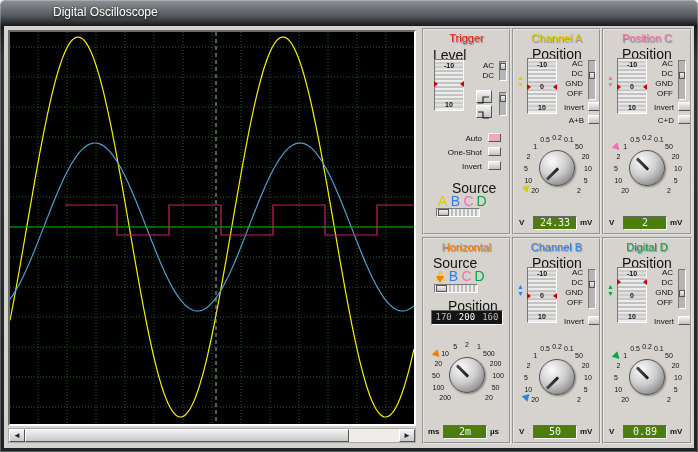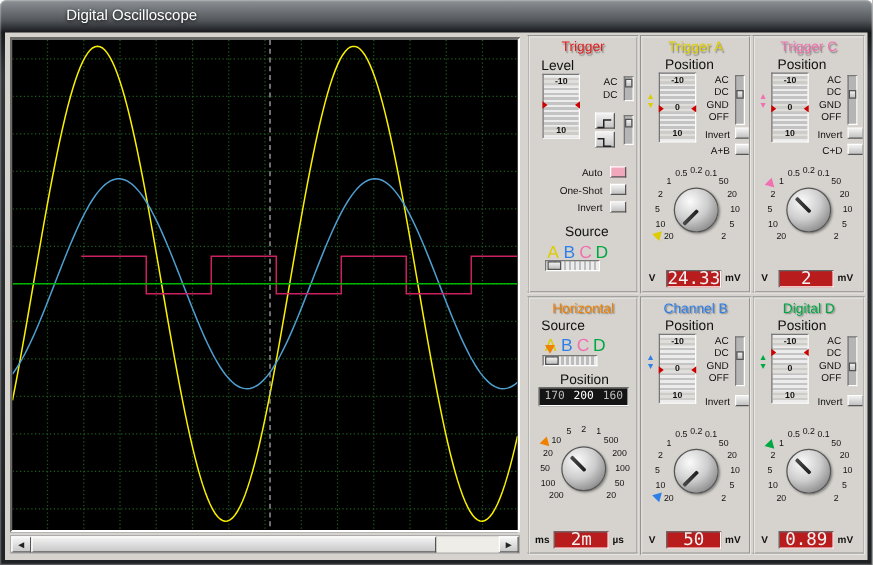--- a/index.html
+++ b/index.html
@@ -19,21 +19,21 @@
     border:1px solid;border-color:#fff #555 #555 #fff;font-size:8px;line-height:11px;text-align:center;color:#222;}
   .sb-thumb{position:absolute;left:16px;top:0;width:324px;height:13px;background:linear-gradient(#f2f2f2,#c9c9c9);
     border:1px solid;border-color:#fff #555 #555 #fff;}
 
   
   .panels{position:absolute;left:418px;top:2px;width:270px;height:416px;display:grid;
     grid-template-columns:89px 89px 90px;grid-template-rows:207px 207px;gap:2px 1px;}
   .panel{position:relative;background:#d6d3ce;border:2px groove #e8e6e2;overflow:hidden;}
   .panel-title{position:absolute;top:2px;left:0;width:100%;text-align:center;font-size:11px;font-weight:normal;
     text-shadow:1px 1px 1px rgba(70,70,70,0.55);}
-  .lbl{position:absolute;font-size:11px;color:#111;}
+  .lbl{position:absolute;font-size:14px;color:#111;}
   .r-lbl{position:absolute;font-size:8px;color:#111;text-align:right;}
 
   .vslider{position:absolute;width:30px;border:1px solid;border-color:#777 #fff #fff #777;
     background:repeating-linear-gradient(0deg,#ececec 0 2px,#c3c3c3 2px 4px);}
   .vslider .sc{position:absolute;left:0;width:100%;text-align:center;font-size:7px;color:#111;font-weight:bold;
     background:rgba(214,211,206,0.55);}
   .tri{position:absolute;width:0;height:0;border-top:3px solid transparent;border-bottom:3px solid transparent;}
   .tri-r{border-left:4px solid #cc0000;}
   .tri-l{border-right:4px solid #cc0000;}
   .ch-arrows{position:absolute;display:flex;flex-direction:column;font-size:7px;line-height:7px;font-weight:bold;}
@@ -56,22 +56,22 @@
   .knob-block{position:absolute;left:1px;width:84px;height:84px;}
   .knob{position:absolute;left:24px;top:24px;width:36px;height:36px;border-radius:50%;border:1px solid #555;
     background:radial-gradient(circle at 35% 30%,#fbfbfb,#cdcdcd 45%,#909090 78%,#707070);
     box-shadow:1px 1px 2px rgba(0,0,0,0.4);}
   .pointer{position:absolute;left:16px;top:17px;width:3px;height:16px;border-radius:1px;
     background:linear-gradient(#1e1e1e,#4a4a4a);transform-origin:1.5px 1px;}
   .knob-label{position:absolute;transform:translate(-50%,-50%);font-size:7px;color:#111;white-space:nowrap;}
   .marker{position:absolute;width:0;height:0;border-left:4px solid transparent;border-right:4px solid transparent;
     border-bottom:7px solid #888;}
 
-  .lcd{position:absolute;width:44px;height:14px;background:#b91c1c;color:#f2f2f2;
-    font-family:"DejaVu Sans Mono",monospace;font-size:14px;line-height:12px;text-align:center;
+  .lcd{position:absolute;width:44px;height:14px;background:#4d7c0f;color:#f2f2f2;
+    font-family:"DejaVu Sans Mono",monospace;font-size:10px;line-height:12px;text-align:center;
     border:1px solid;border-color:#666 #fff #fff #666;}
   .unit{position:absolute;font-size:8px;font-weight:bold;color:#111;}
   .drum{position:absolute;width:72px;height:15px;background:#141414;border:1px solid;border-color:#666 #fff #fff #666;
     color:#bbb;font-family:"DejaVu Sans Mono",monospace;font-size:9px;line-height:13px;display:flex;justify-content:space-around;}
   .drum .mid{color:#fff;}
 </style>
 </head>
 <body>
 
 <div class="window">
@@ -162,21 +162,21 @@
         <div class="lbl" style="left:28px;top:150px;">Source</div>
         <div class="srcs" style="left:12px;top:163px;">
           <span style="color: rgb(221, 204, 0);">A</span><span style="color: rgb(47, 127, 232);">B</span><span style="color: rgb(240, 112, 176);">C</span><span style="color: rgb(0, 168, 68);">D</span>
         </div>
         <div class="hslider" style="left:12px;top:178px;">
           <div class="hthumb" style="left:1px;"></div>
         </div>
       </div>
 
       <div class="panel">
-        <div class="panel-title" style="color: rgb(221, 204, 0);">Trigger A</div>
+        <div class="panel-title" style="color: rgb(221, 204, 0);">Channel A</div>
         <div class="lbl" style="left:18px;top:16px;">Position</div>
         <div class="ch-arrows" style="left: 3px; top: 44px; color: rgb(221, 204, 0);">
             <span>▲</span>
             <span>▼</span>
           </div>
         <div class="vslider" style="left:13px;top:28px;height:56px;">
           <span class="sc" style="top:2px;">-10</span>
           <span class="sc" style="top:24px;">0</span>
           <span class="sc" style="bottom:2px;">10</span>
           <span class="tri tri-r" style="left:-1px;top:25px;"></span>
@@ -213,21 +213,21 @@
             <span class="knob-label" style="left: 73px; top: 42px;">10</span>
             <span class="knob-label" style="left: 70.6403px; top: 53.8632px;">5</span>
             <span class="knob-label" style="left: 63.9203px; top: 63.9203px;">2</span>
           </div>
         <div class="unit" style="left:5px;top:188px;">V</div>
         <div class="lcd" style="left:19px;top:186px;">24.33</div>
         <div class="unit" style="left:66px;top:188px;">mV</div>
       </div>
 
       <div class="panel">
-        <div class="panel-title" style="color: rgb(240, 112, 176);">Trigger C</div>
+        <div class="panel-title" style="color: rgb(240, 112, 176);">Position C</div>
         <div class="lbl" style="left:18px;top:16px;">Position</div>
         <div class="ch-arrows" style="left: 3px; top: 44px; color: rgb(240, 112, 176);">
             <span>▲</span>
             <span>▼</span>
           </div>
         <div class="vslider" style="left:13px;top:28px;height:56px;">
           <span class="sc" style="top:2px;">-10</span>
           <span class="sc" style="top:24px;">0</span>
           <span class="sc" style="bottom:2px;">10</span>
           <span class="tri tri-r" style="left:-1px;top:25px;"></span>

